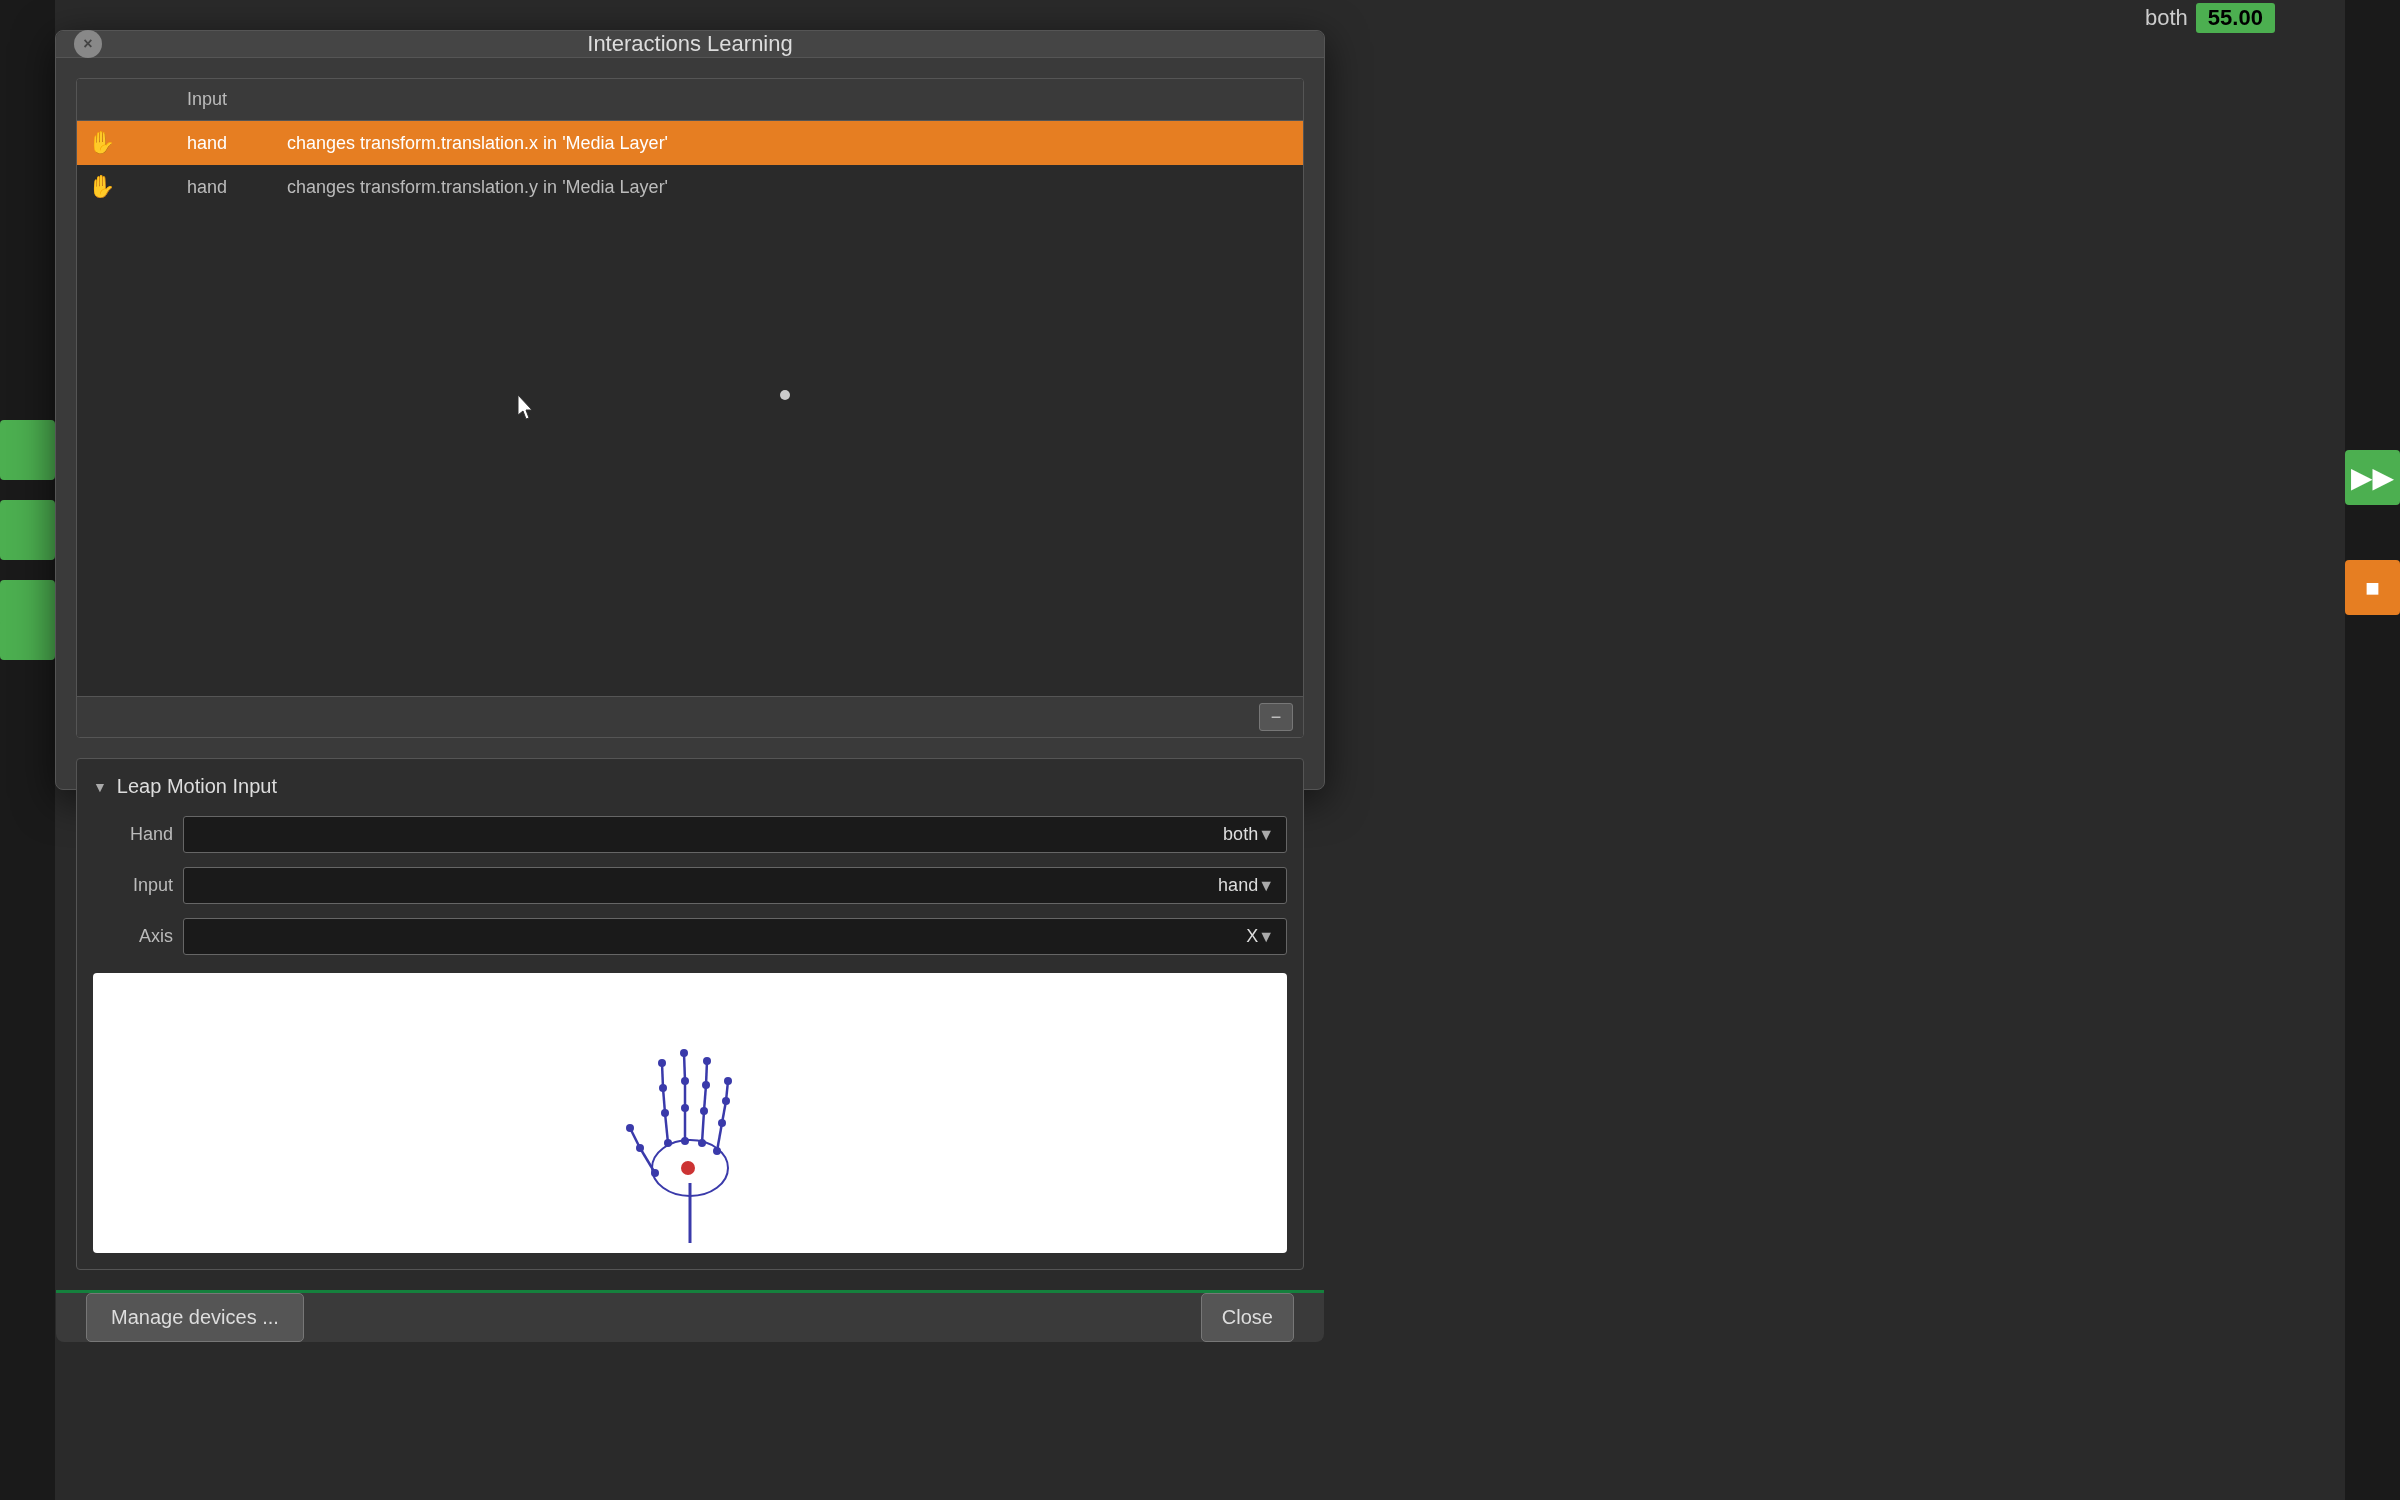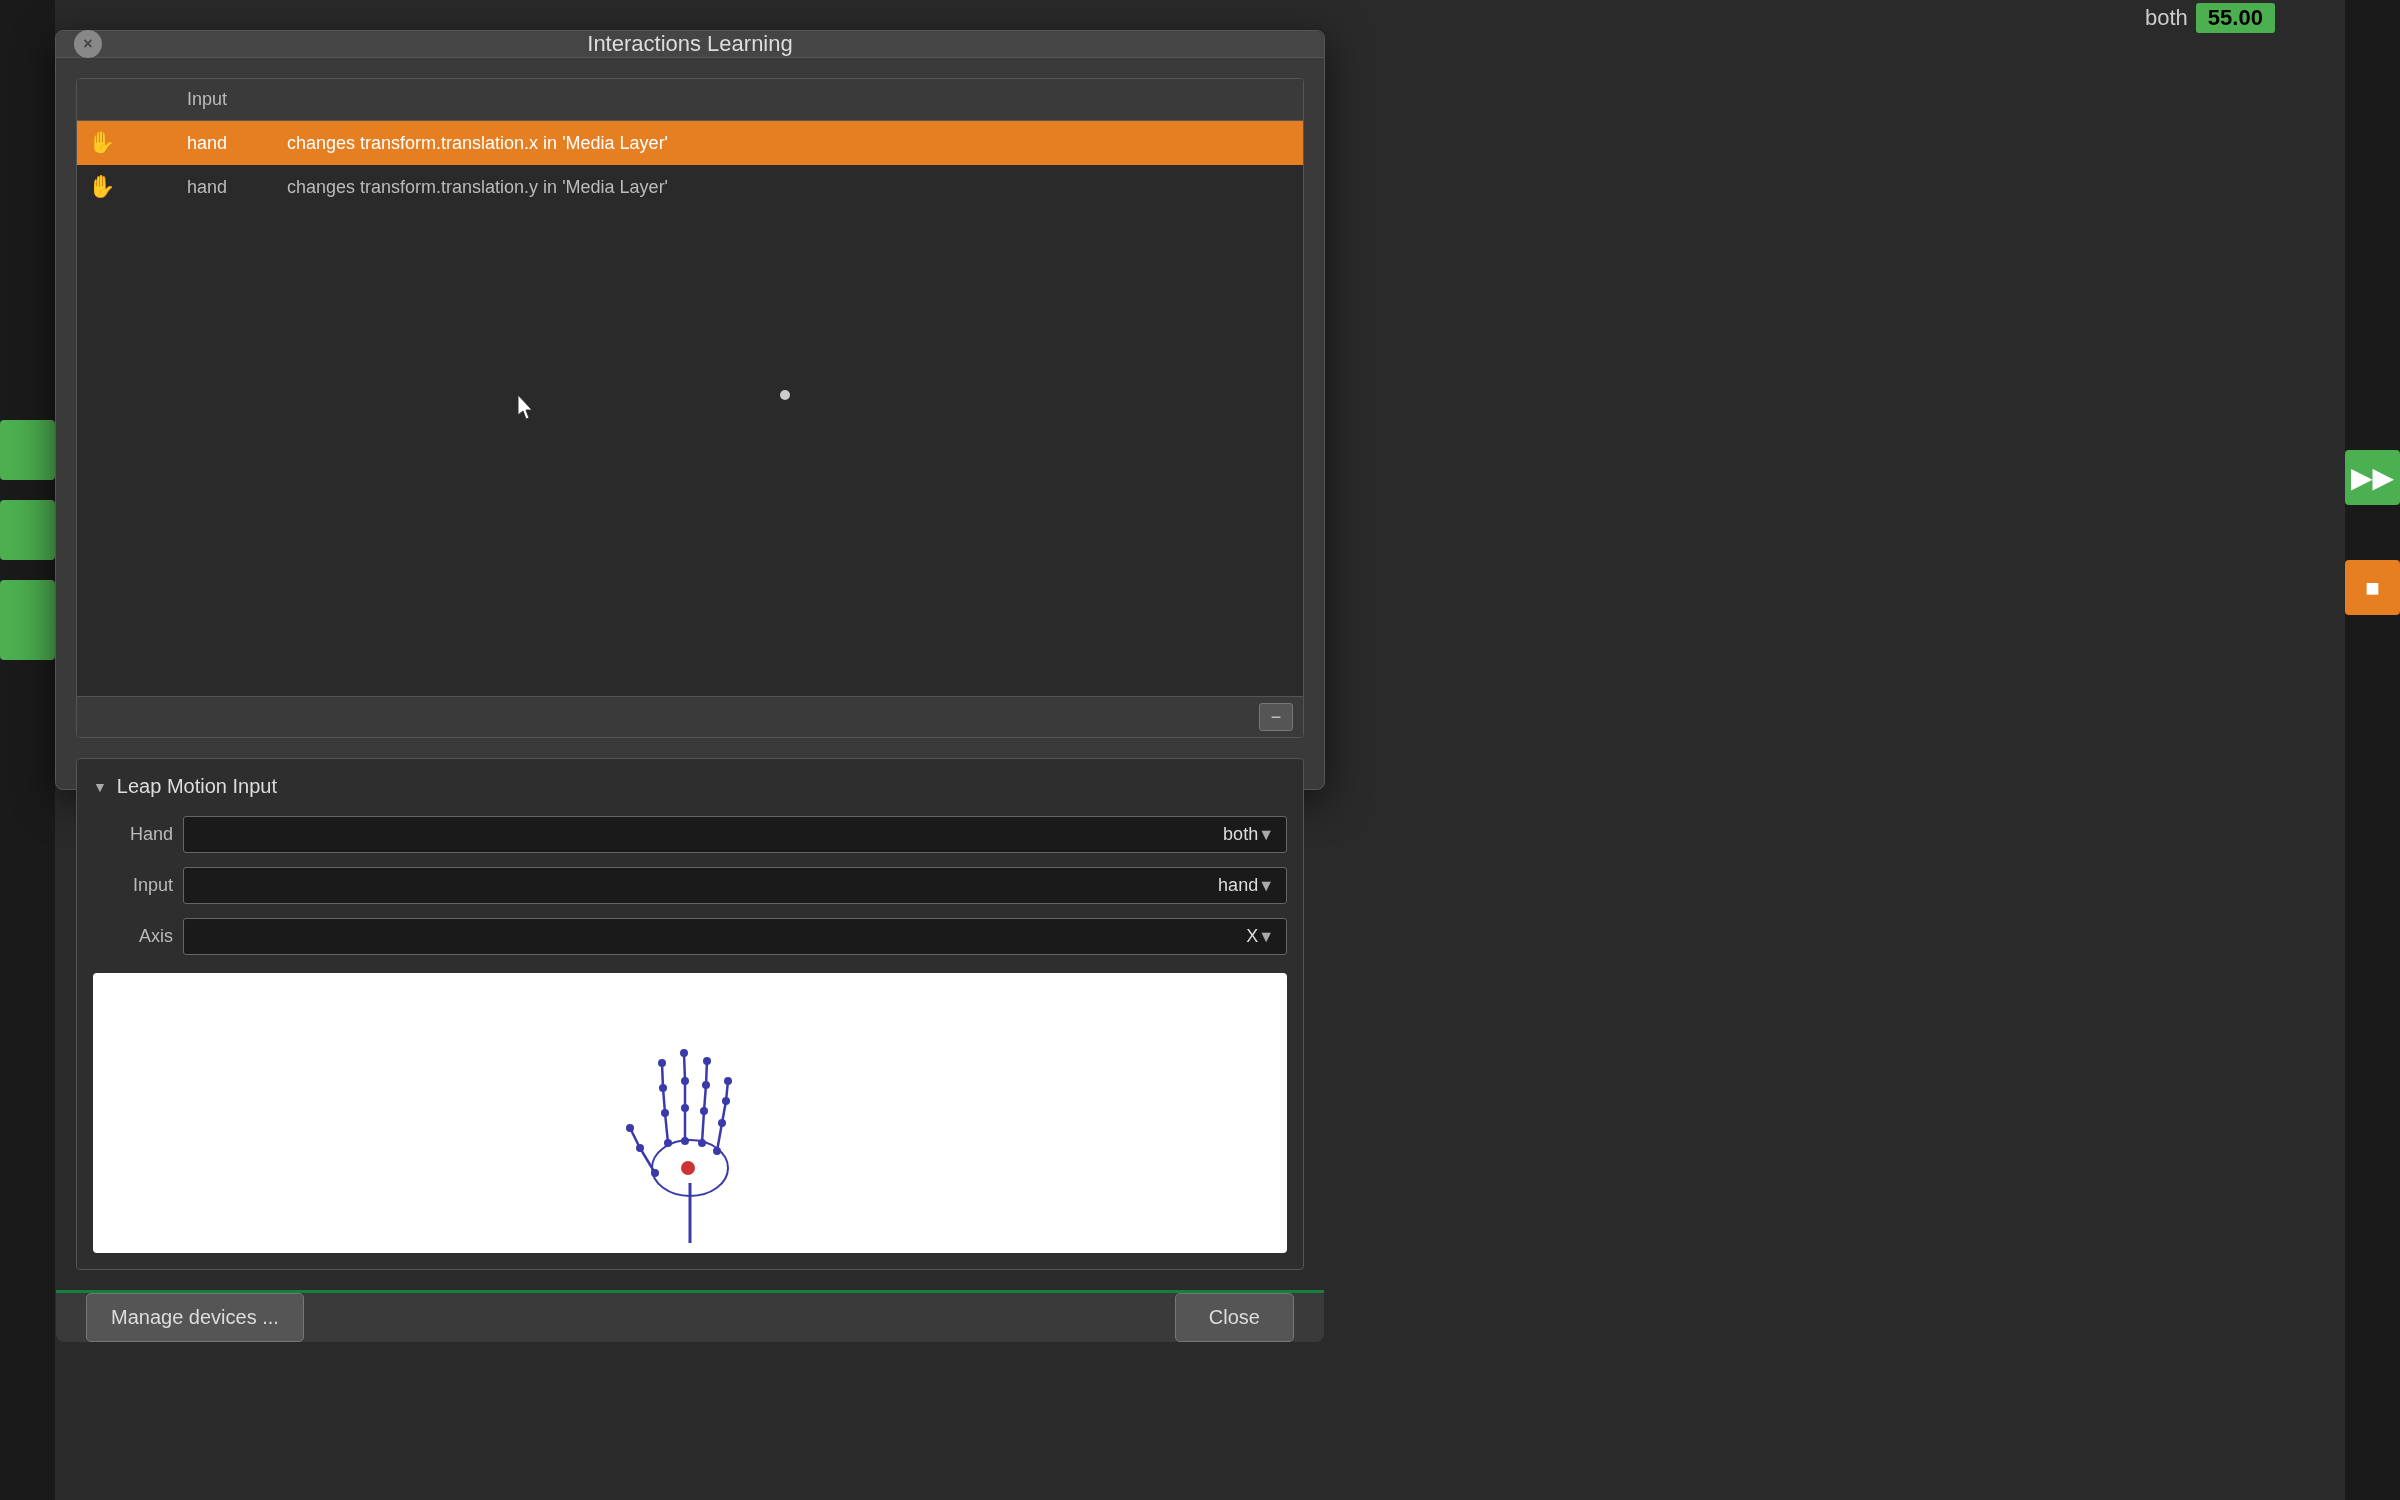--- a/index.html
+++ b/index.html
@@ -402,21 +402,21 @@
       padding: 12px 24px;
       cursor: pointer;
     }
 
     .close-btn {
       background: #555;
       border: 1px solid #777;
       border-radius: 5px;
       color: #ddd;
       font-size: 20px;
-      padding: 12px 33px;
+      padding: 12px 20px;
       cursor: pointer;
     }
 
     
     .cursor {
       position: absolute;
       left: 518px;
       top: 395px;
       width: 20px;
       height: 26px;

